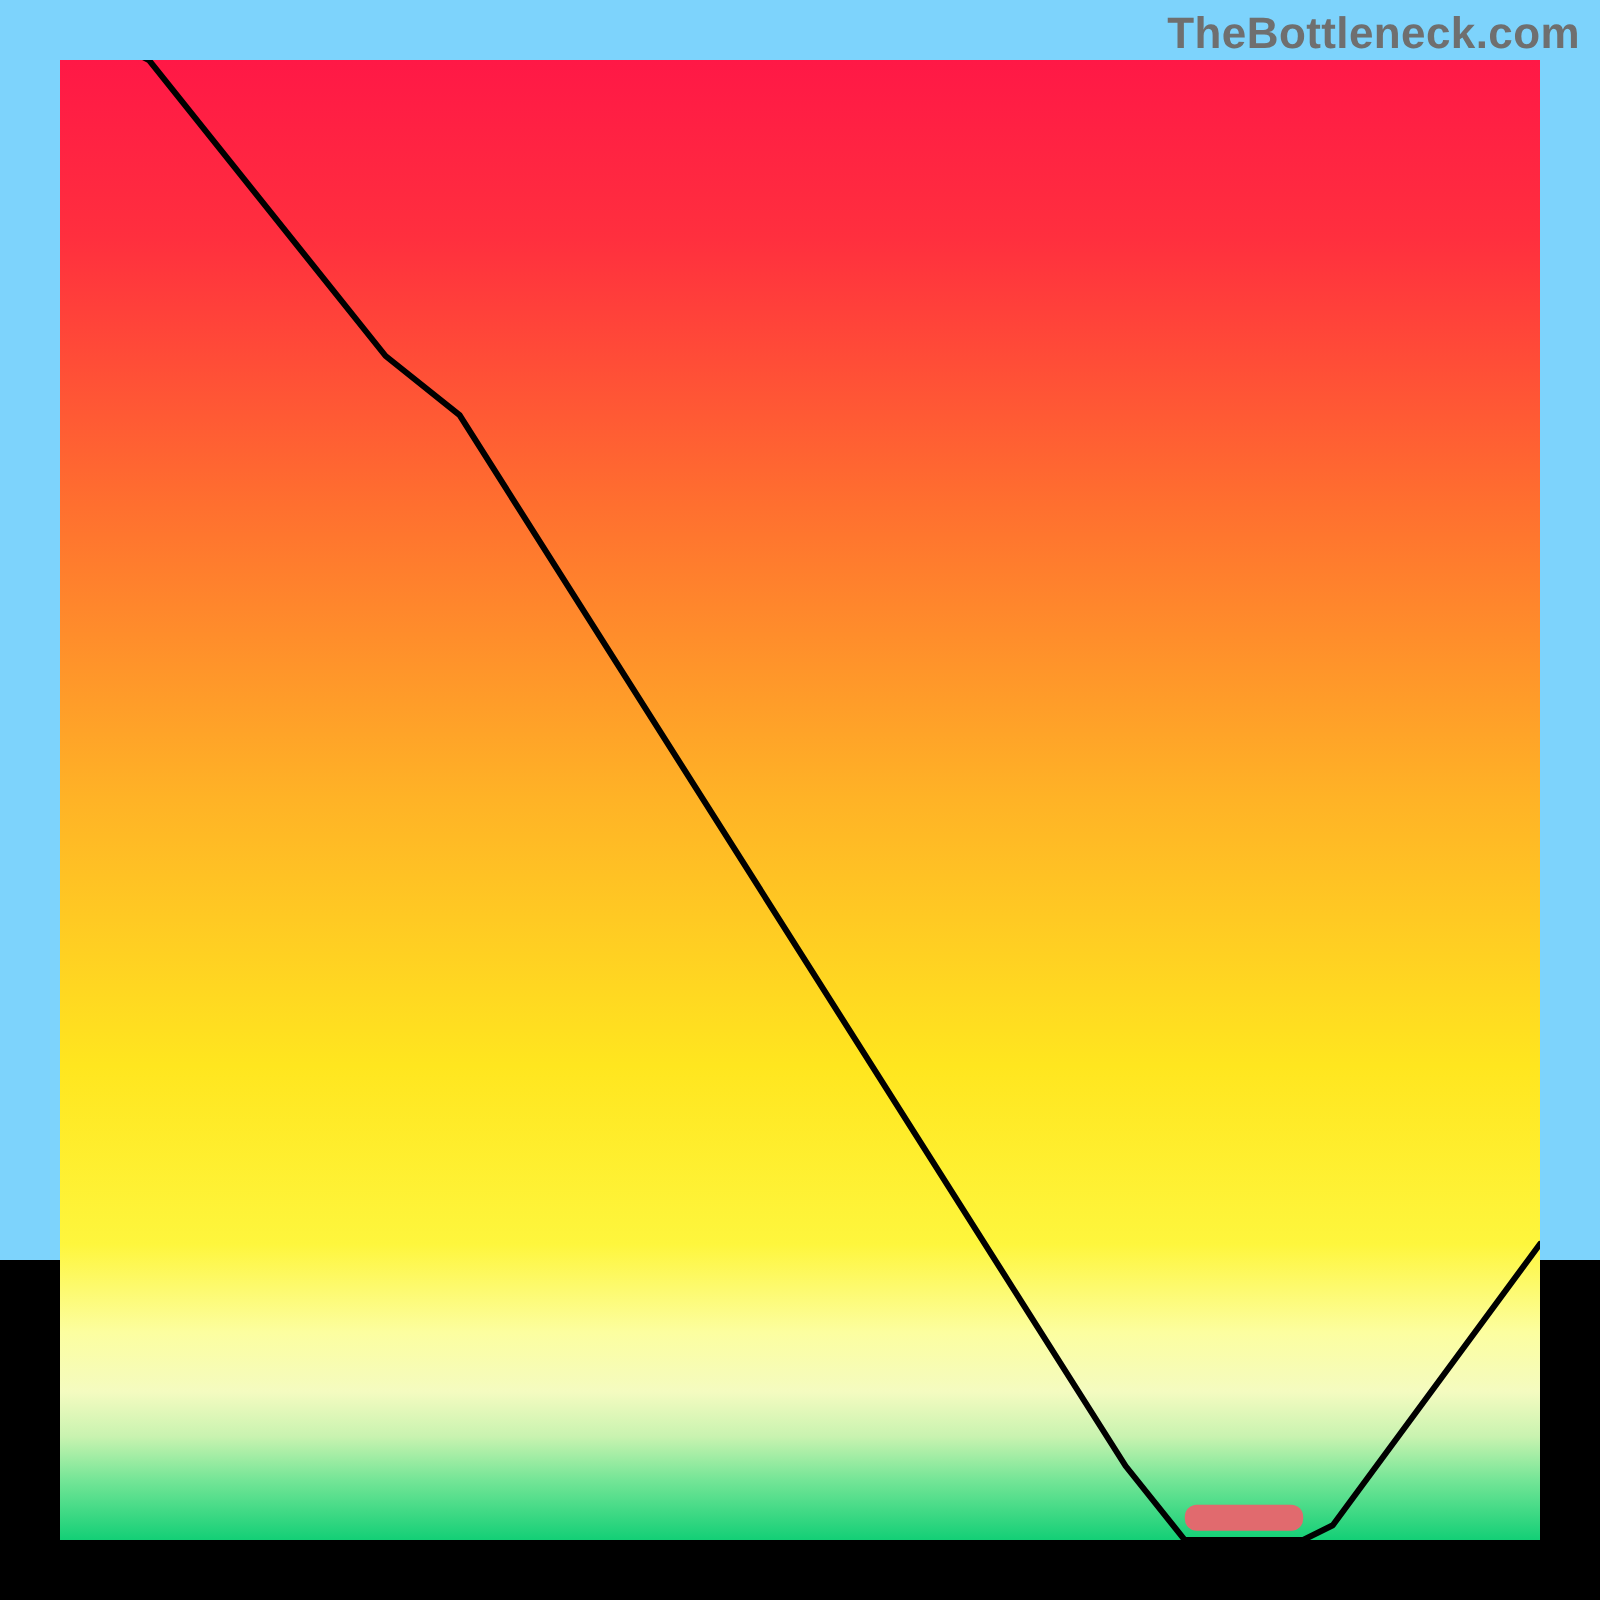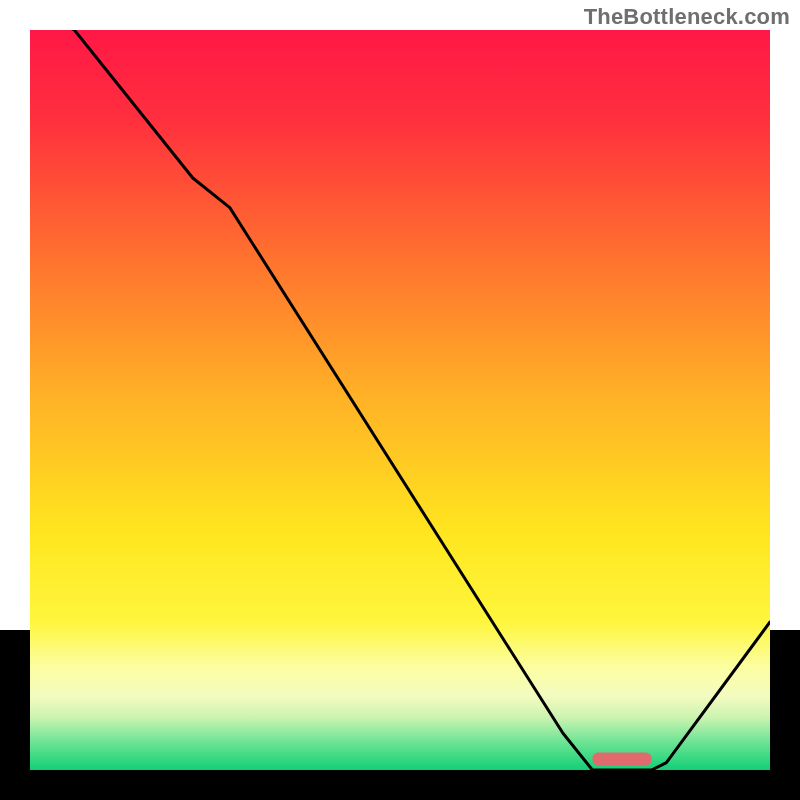--- a/index.html
+++ b/index.html
@@ -8,21 +8,21 @@
     width: 800px;
     height: 800px;
     background: #000;
     overflow: hidden;
     font-family: Arial, Helvetica, sans-serif;
   }
   .frame {
     position: relative;
     width: 800px;
     height: 630px;
-    background: #ffffff;
+    background: #7dd3fc;
   }
   .watermark {
     position: absolute;
     top: 4px;
     right: 10px;
     color: #6f6f6f;
     font-size: 22px;
     font-weight: 600;
     letter-spacing: 0.2px;
     z-index: 10;

